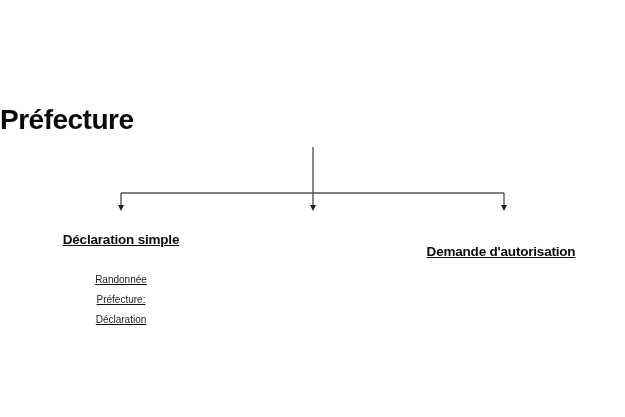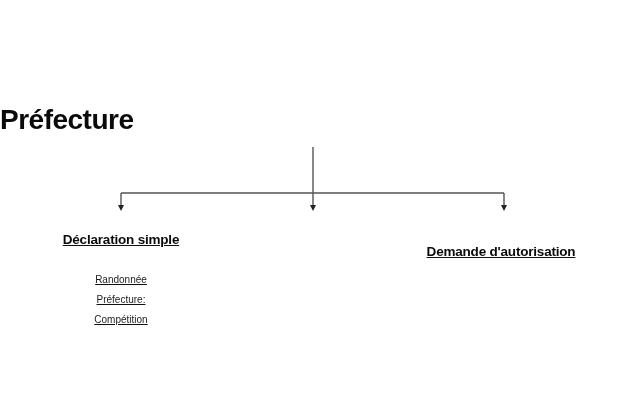--- a/index.html
+++ b/index.html
@@ -71,21 +71,21 @@
     <path d="M501 205 L507 205 L504 211 Z" fill="#222222"></path>
   </svg>
 
   <div class="branch branch-left">
     <div class="branch-heading">
       <div>Déclaration simple</div>
     </div>
     <div class="branch-items">
       <div>Randonnée</div>
       <div>Préfecture:</div>
-      <div>Compétition</div>
+      <div>Déclaration</div>
     </div>
   </div>
 
 
   <div class="branch branch-right">
     <div class="branch-heading">
       <div>Demande d'autorisation</div>
     </div>
   </div>
 

